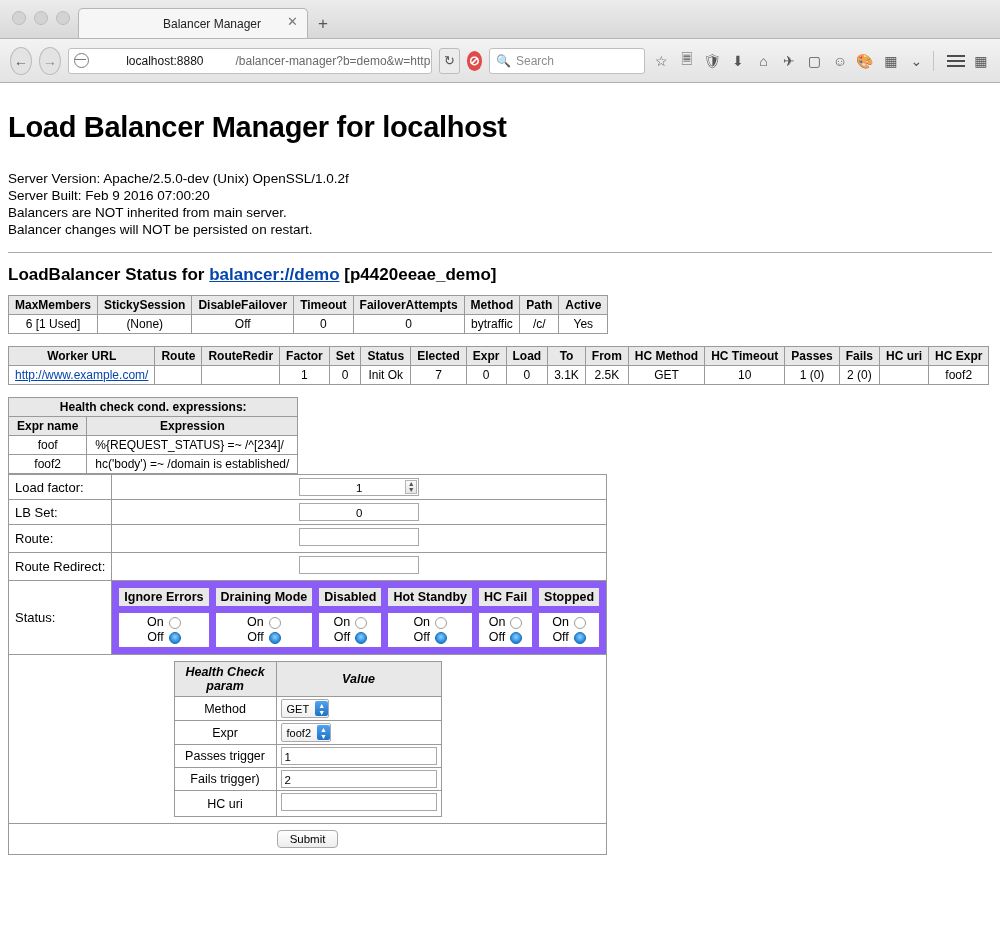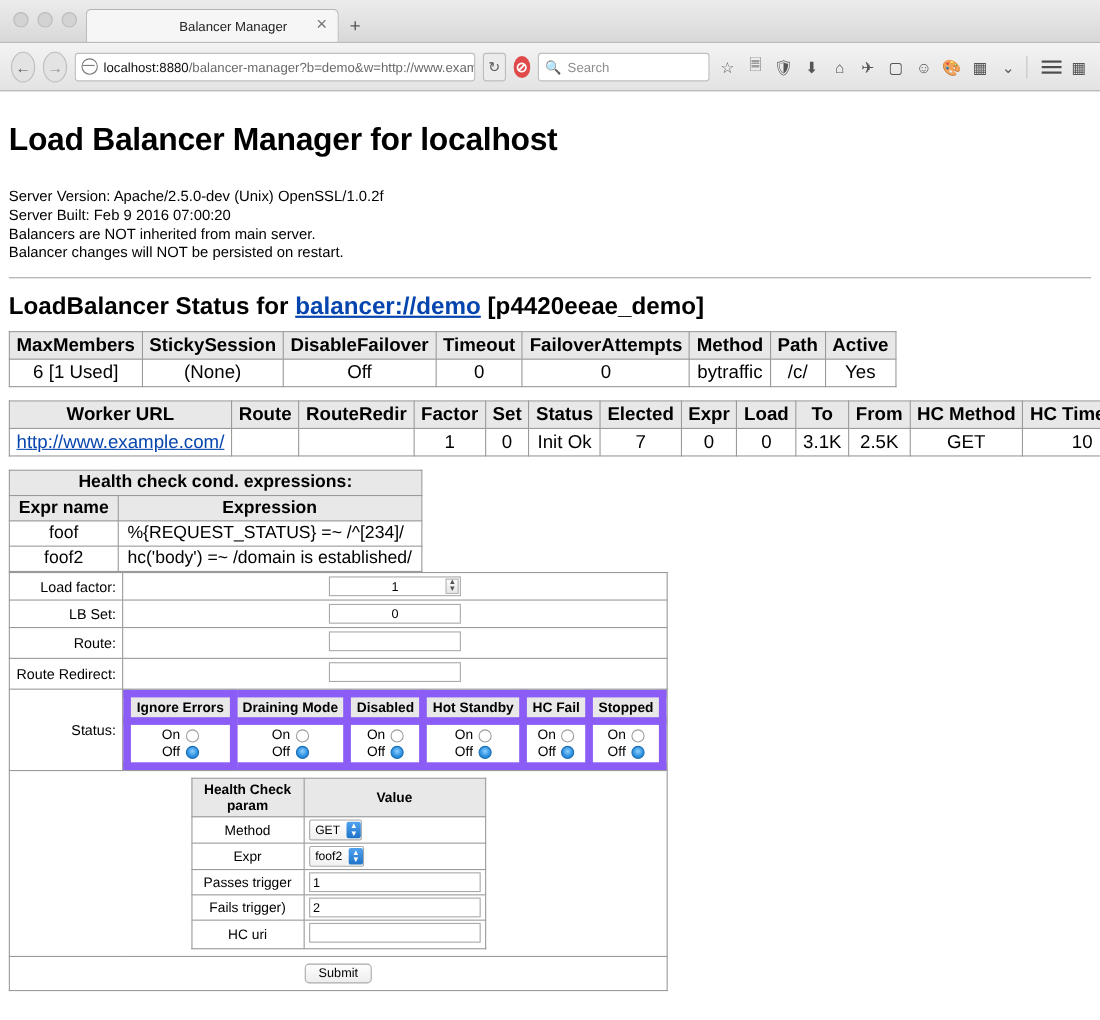--- a/index.html
+++ b/index.html
@@ -115,20 +115,21 @@
     background: #fff;
     border: 1px solid #bfbfbf;
     border-radius: 3px;
     display: flex;
     align-items: center;
     padding: 0 5px;
     font-size: 12px;
     color: #333;
     overflow: hidden;
     white-space: nowrap;
+    gap: 32px;
   }
   .globe {
     width: 13px; height: 13px;
     border-radius: 50%;
     border: 1px solid #7a7a7a;
     margin-right: 5px;
     flex: none;
     position: relative;
   }
   .globe:after {
@@ -215,37 +216,37 @@
     line-height: 17px;
     margin-bottom: 14px;
   }
   hr.rule {
     border: none;
     border-top: 1px solid #a8a8a8;
     margin: 8px 0 12px 0;
   }
   h2.section {
     font-family: "Liberation Sans", sans-serif;
-    font-size: 22px;
+    font-size: 17px;
     margin: 0 0 10px 0;
   }
   h2.section a {
     color: #0645ad;
     text-decoration: underline;
   }
   h3.section {
     font-family: "Liberation Sans", sans-serif;
     font-size: 16px;
     margin: 16px 0 10px 0;
   }
 
   table.grid {
     border-collapse: collapse;
     font-family: "Liberation Sans", sans-serif;
-    font-size: 17px;
+    font-size: 12px;
     background: #fff;
   }
   table.grid th, table.grid td {
     border: 1px solid #9a9a9a;
     padding: 2px 6px;
     text-align: center;
     white-space: nowrap;
   }
   table.grid th {
     background: #e8e8e8;
@@ -253,21 +254,21 @@
   }
   table.grid td a {
     color: #0645ad;
     text-decoration: underline;
   }
   .tbl-spacer { height: 12px; }
 
   table.hc {
     border-collapse: collapse;
     font-family: "Liberation Sans", sans-serif;
-    font-size: 16px;
+    font-size: 12px;
     margin-top: 12px;
   }
   table.hc th, table.hc td {
     border: 1px solid #9a9a9a;
     padding: 2px 8px;
     text-align: center;
   }
   table.hc th { background: #e8e8e8; }
   table.hc td.expr { text-align: left; }
 
@@ -278,21 +279,20 @@
     font-size: 13px;
     width: 565px;
   }
   table.form > tbody > tr > td {
     border: 1px solid #9a9a9a;
     padding: 3px 6px;
     vertical-align: middle;
   }
   td.lbl {
     width: 97px;
-    text-align: right;
     padding-right: 8px;
     white-space: nowrap;
   }
   .inp {
     height: 18px;
     border: 1px solid #a9a9a9;
     background: #fff;
     font-size: 11.5px;
     padding: 0 3px;
     box-sizing: border-box;
@@ -362,20 +362,21 @@
     font-size: 12.5px;
     width: 268px;
   }
   table.hcparam th, table.hcparam td {
     border: 1px solid #9a9a9a;
     padding: 3px 6px;
   }
   table.hcparam th {
     background: #e8e8e8;
     text-align: center;
+    font-style: italic;
   }
   table.hcparam td.pname {
     text-align: center;
     width: 143px;
   }
   table.hcparam td.pval {
     text-align: left;
     padding: 2px 4px;
   }
   .sel {

